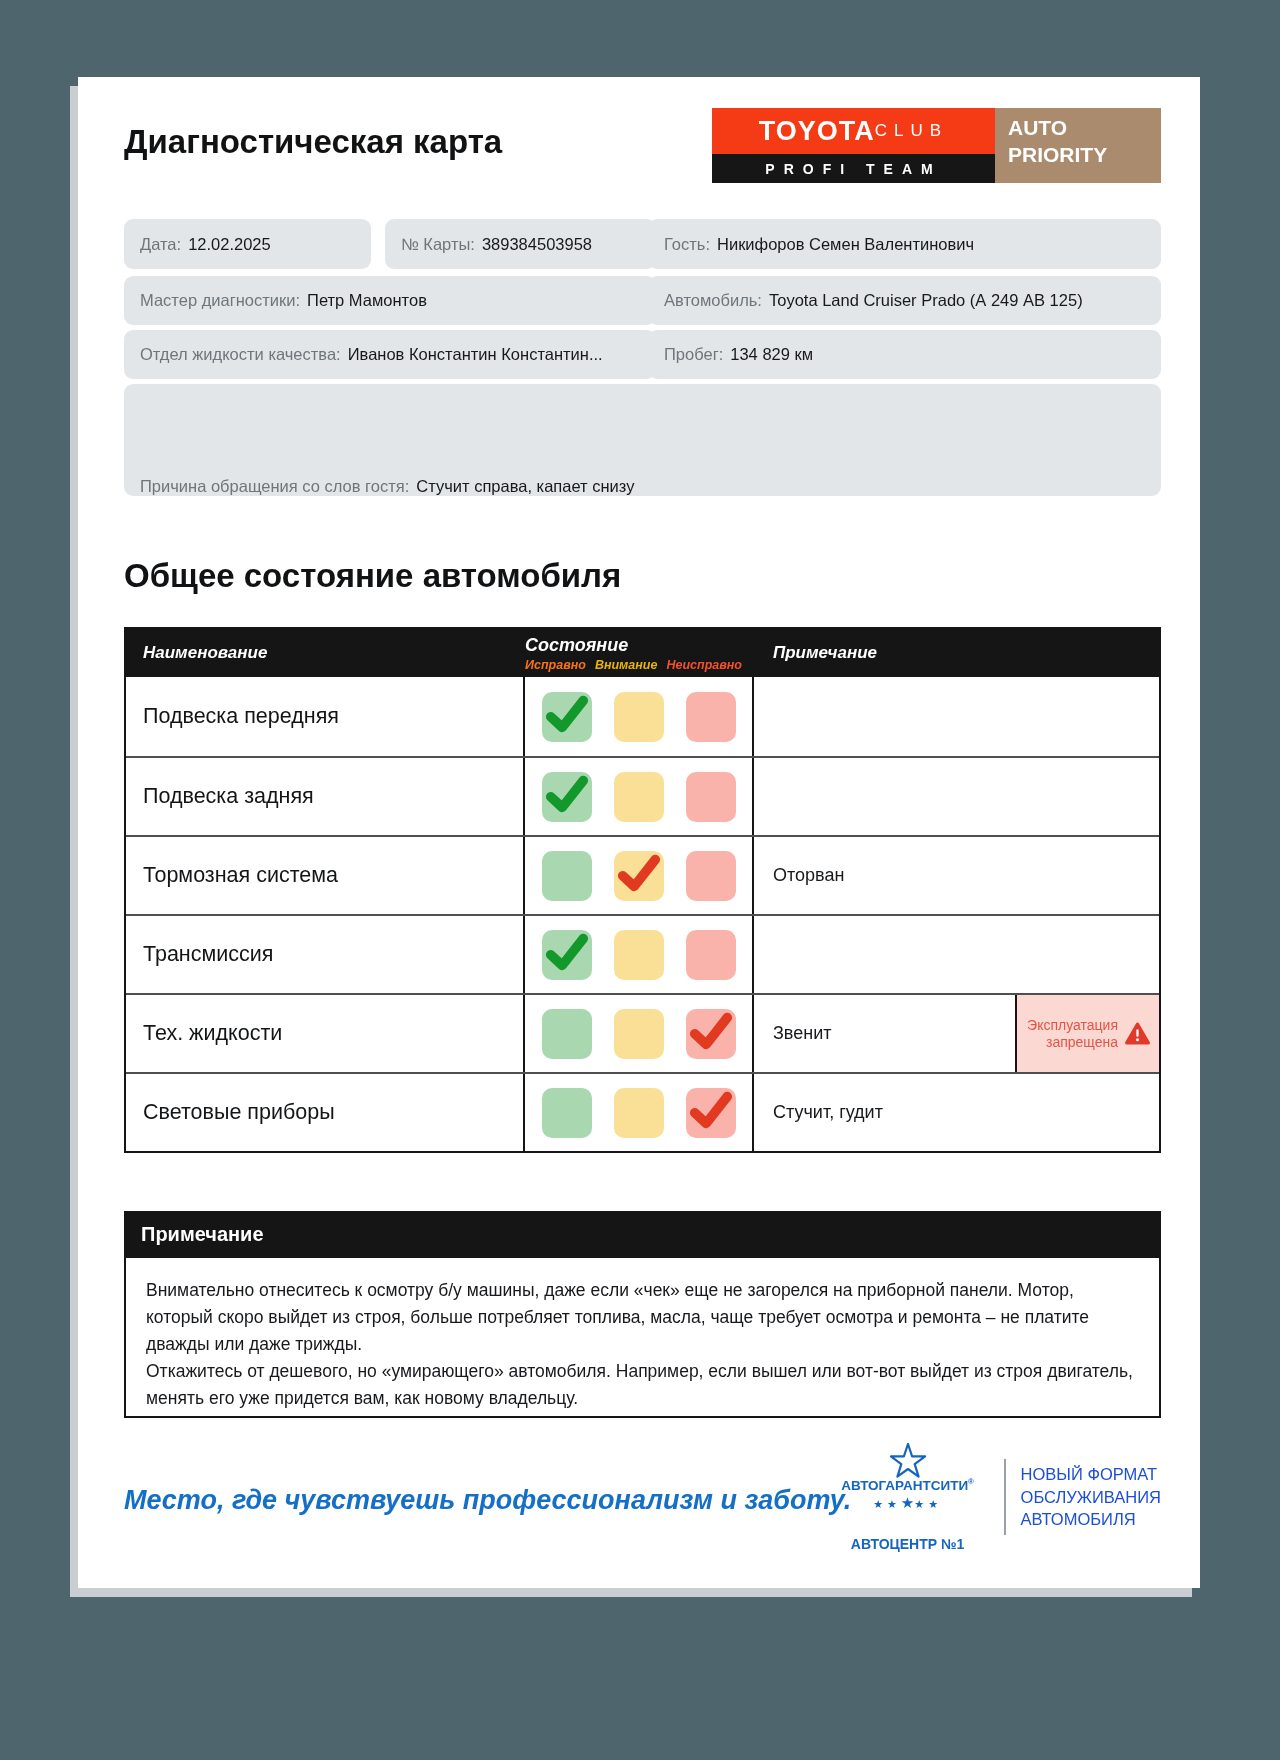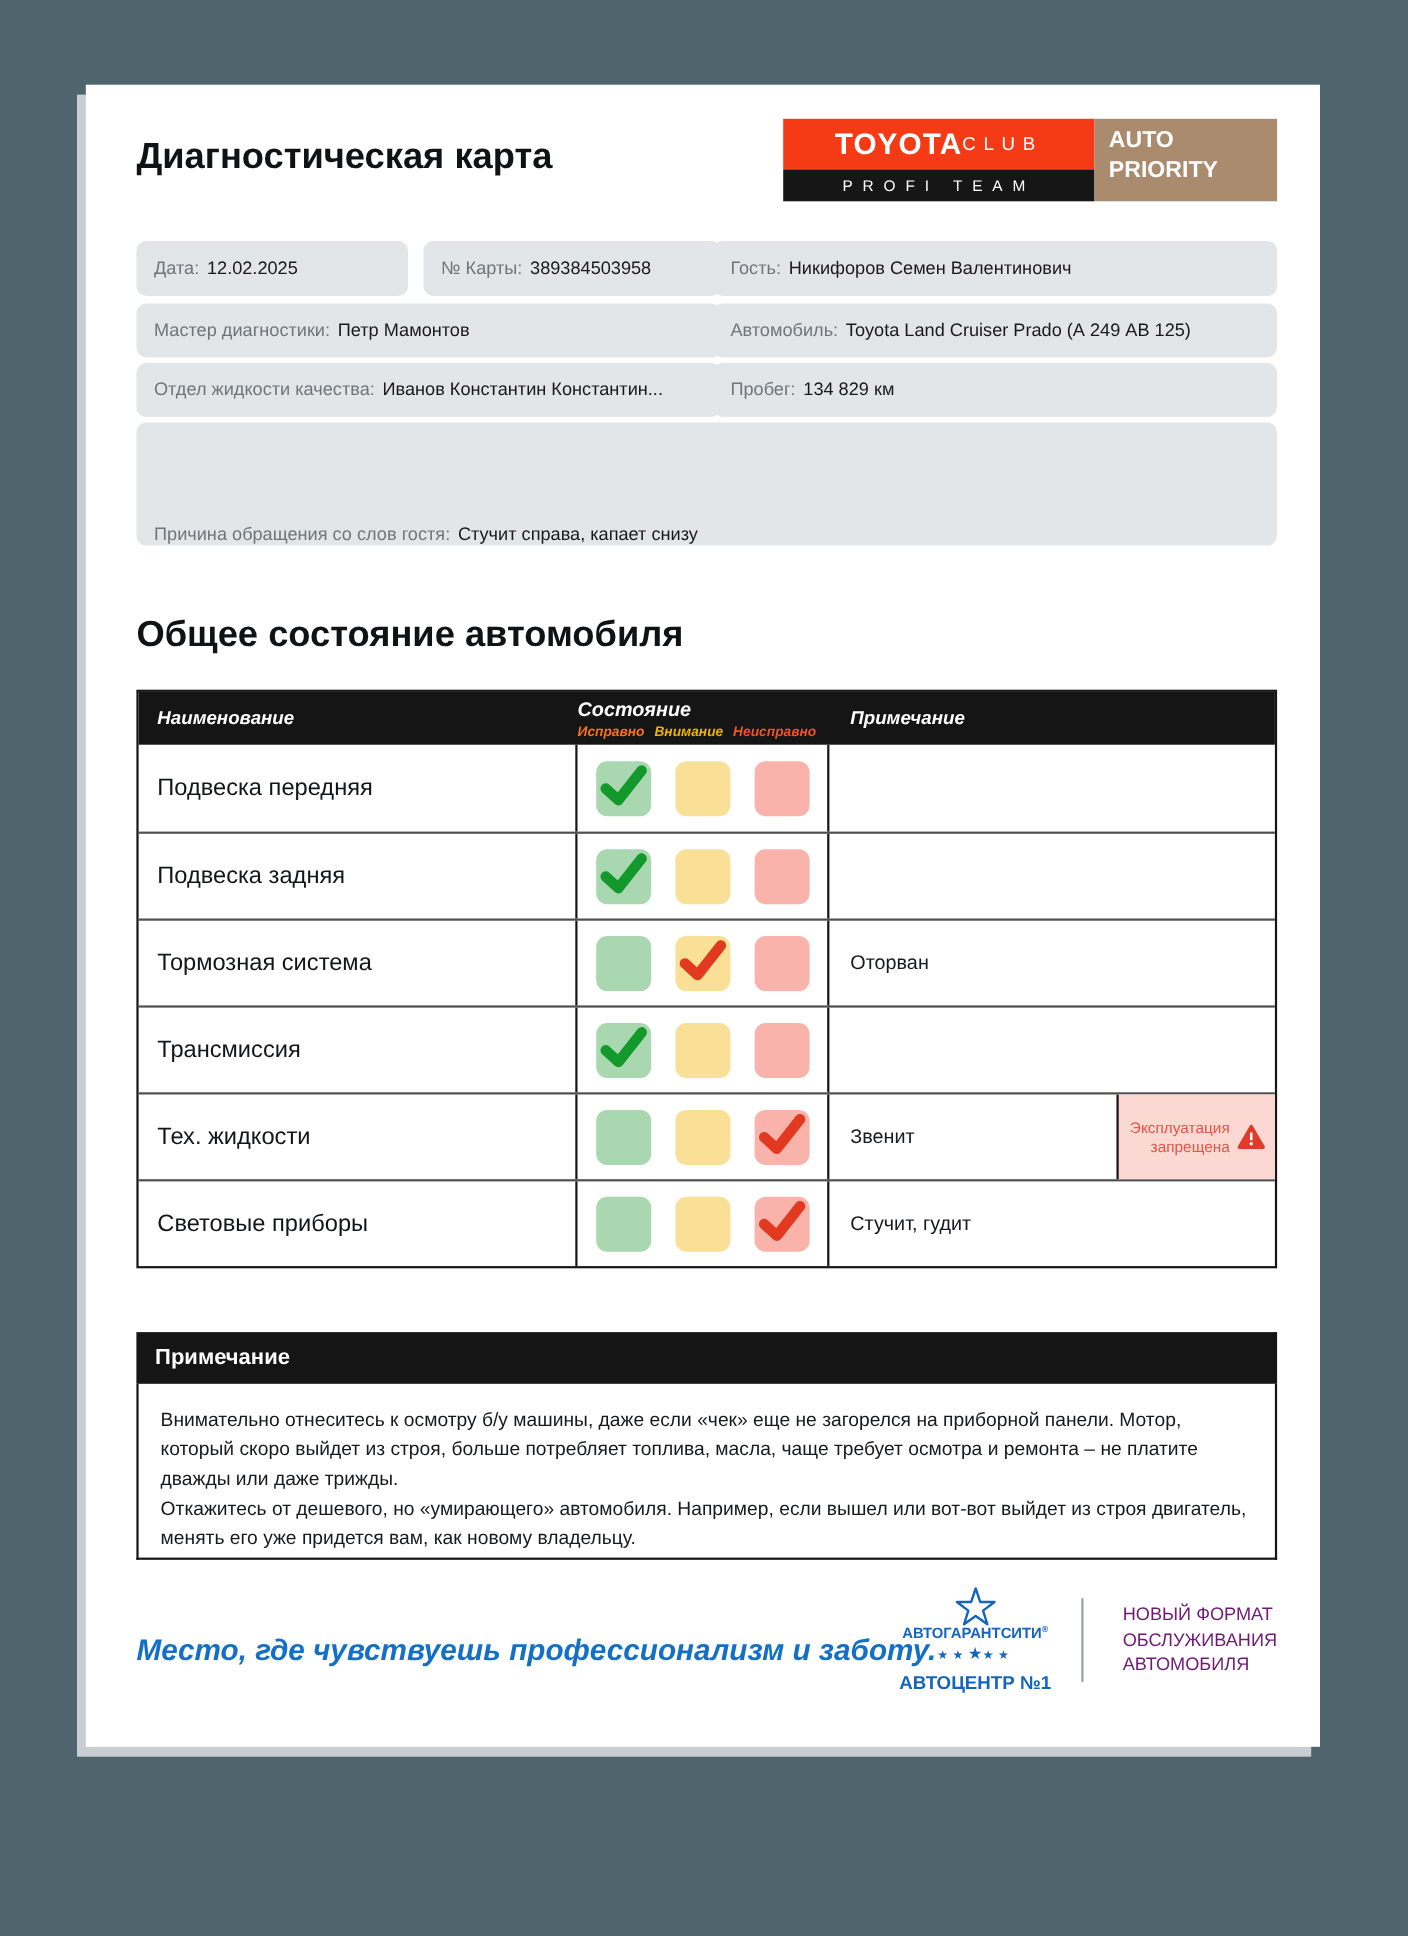--- a/index.html
+++ b/index.html
@@ -10,21 +10,21 @@
           background:#ffffff; box-shadow:-8px 9px 0 #c9ced2; }
 
   
   .title { position:absolute; left:46px; top:46px; font-size:33px; font-weight:bold; color:#101214; }
   .logos { position:absolute; left:634px; top:31px; width:449px; height:75px; display:flex; }
   .toyota { width:283px; display:flex; flex-direction:column; }
   .toyota-top { height:46px; background:#f43b16; color:#fff; display:flex; align-items:center; justify-content:center; }
   .toyota-brand { font-size:27px; font-weight:bold; letter-spacing:1px; }
   .toyota-club { font-size:17px; letter-spacing:7px;text-align:center; }
   .toyota-bottom { flex:1; background:#161616; color:#fff; display:flex; align-items:center; justify-content:center;
-                   font-size:14px; letter-spacing:9px; }
+                   font-size:14px; letter-spacing:9px;font-weight:bold; }
   .autop { flex:1; background:#aa8b6e; color:#fff; padding:7px 0 0 13px; font-size:21px; font-weight:bold; line-height:1.27; }
 
   
   .field { position:absolute; background:#e3e6e8; border-radius:9px; display:flex; align-items:center;
            padding:0 16px; font-size:16.5px; white-space:nowrap; overflow:hidden; }
   .field .lbl { color:#6e767c; margin-right:7px; }
   .field .val { color:#17191c; }
   #f-date    { left:46px;  top:142px; width:247px;  height:50px; }
   #f-card    { left:307px; top:142px; width:271px;  height:50px; }
   #f-guest   { left:570px; top:142px; width:513px;  height:50px; }
@@ -75,23 +75,23 @@
 
   
   .slogan { position:absolute; left:46px; top:1408px; font-size:27px; font-style:italic; font-weight:bold; color:#1470c6; }
   .footer-logo { position:absolute; right:39px; top:1365px; display:flex; align-items:center; }
   .agc { width:162px; text-align:center; color:#1565bf; }
   .agc-star svg { width:40px; height:38px; display:block; margin:0 auto -3px auto; }
   .agc-name { font-size:13.5px; font-weight:bold; white-space:nowrap; }
   .agc-name sup { font-size:8px; }
   .agc-stars { font-size:11px; letter-spacing:4px; margin-top:1px; white-space:nowrap; }
   .agc-stars .mid { font-size:15px; letter-spacing:0; }
-  .agc-sub { margin-top:8px; font-size:17px; font-weight:bold; }
+  .agc-sub { margin-top:24px; font-size:14px; font-weight:bold; }
   .fdivider { width:2px; height:76px; background:#9ba0a4; margin:0 15px; }
-  .tagline { font-size:16.5px; line-height:1.35; color:#701a75;margin-left:21px; }
+  .tagline { font-size:16.5px; line-height:1.35; color:#1d4ed8; }
 </style>
 </head>
 <body>
 
 <div class="page">
 
   <div class="title">Диагностическая карта</div>
 
   <div class="logos">
     <div class="toyota">

